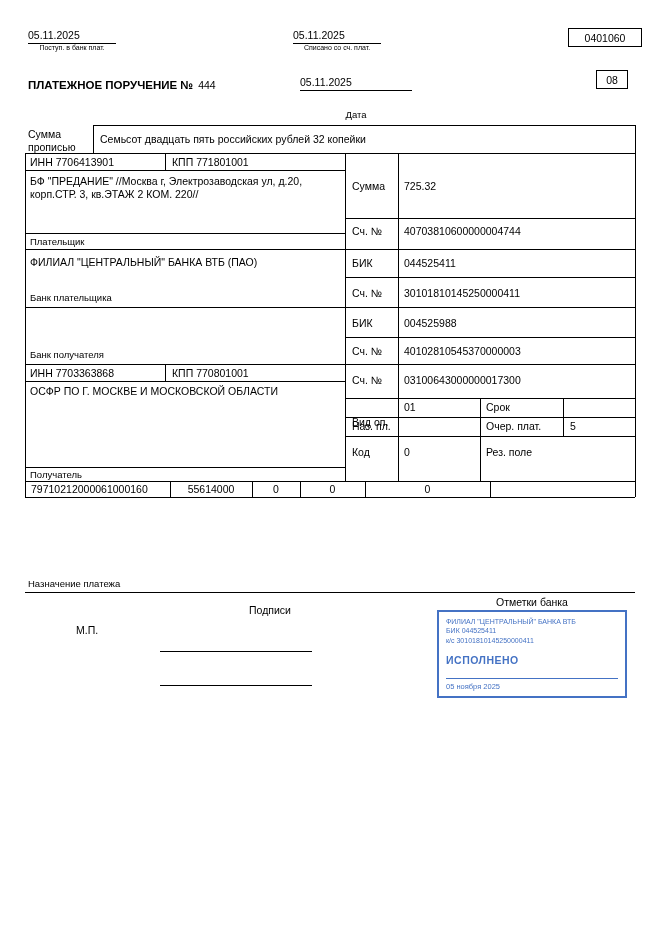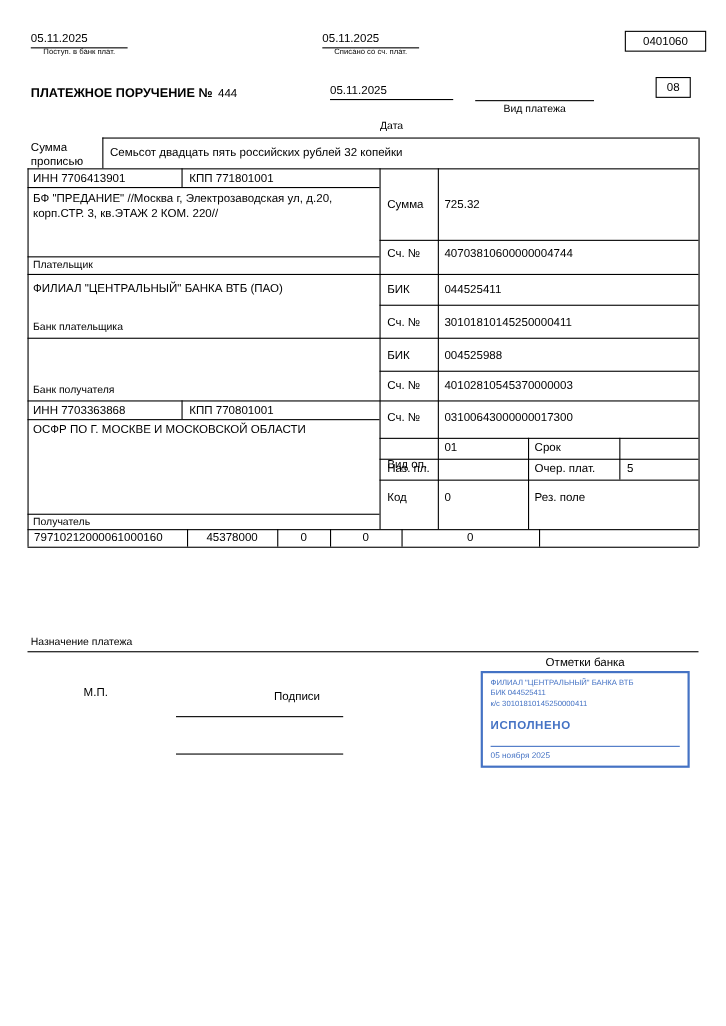--- a/index.html
+++ b/index.html
@@ -40,24 +40,20 @@
     <span>0401060</span>
   </div>
 
   <div class="abs" style="left:28px;top:79px;display:flex;gap:5px;align-items:baseline">
     <span class="b" style="font-size:11.5px">ПЛАТЕЖНОЕ ПОРУЧЕНИЕ №</span>
     <span class="t">444</span>
   </div>
   <div class="abs" style="left:300px;top:76px;width:112px">
     <div class="dateblock">05.11.2025</div>
     <div class="cap ctr" style="margin-top:18px">Дата</div>
-  </div>
-  <div class="abs" style="left:432px;top:76px;width:108px">
-    <div style="height:15px;border-bottom:1px solid #000"></div>
-    <div class="cap ctr" style="margin-top:2px">Вид платежа</div>
   </div>
   <div class="abs box" style="left:596px;top:70px;width:30px;height:17px">
     <span>08</span>
   </div>
 
   <div class="hl" style="left:93px;top:125px;width:542px"></div>
   <div class="hl" style="left:25px;top:153px;width:610px"></div>
   <div class="hl" style="left:25px;top:170px;width:320px"></div>
   <div class="hl" style="left:25px;top:233px;width:320px"></div>
   <div class="hl" style="left:25px;top:249px;width:610px"></div>
@@ -128,29 +124,29 @@
   <div class="abs t" style="left:352px;top:420px">Наз. пл.</div>
   <div class="abs t" style="left:404px;top:420px"></div>
   <div class="abs t" style="left:486px;top:420px">Очер. плат.</div>
   <div class="abs t" style="left:570px;top:420px">5</div>
   <div class="abs t" style="left:352px;top:446px">Код</div>
   <div class="abs t" style="left:404px;top:446px">0</div>
   <div class="abs t" style="left:486px;top:446px">Рез. поле</div>
   <div class="abs cap" style="left:30px;top:469px">Получатель</div>
 
   <div class="kbk" style="left:31px;width:139px">79710212000061000160</div>
-  <div class="kbk ctr" style="left:170px;width:82px">45378000</div>
+  <div class="kbk ctr" style="left:170px;width:82px">55614000</div>
   <div class="kbk ctr" style="left:252px;width:48px">0</div>
   <div class="kbk ctr" style="left:300px;width:65px">0</div>
   <div class="kbk ctr" style="left:365px;width:125px">0</div>
   <div class="kbk ctr" style="left:490px;width:145px"></div>
 
   <div class="abs cap" style="left:28px;top:578px">Назначение платежа</div>
 
-  <div class="abs t ctr" style="left:195px;top:627px;width:150px">Подписи</div>
+  <div class="abs t ctr" style="left:195px;top:604px;width:150px">Подписи</div>
   <div class="abs t ctr" style="left:437px;top:596px;width:190px">Отметки банка</div>
   <div class="abs t" style="left:76px;top:624px">М.П.</div>
   <div class="hl" style="left:160px;top:651px;width:152px"></div>
   <div class="hl" style="left:160px;top:685px;width:152px"></div>
 
   <div class="stamp">
     <div class="s7">ФИЛИАЛ "ЦЕНТРАЛЬНЫЙ" БАНКА ВТБ</div>
     <div class="s7">БИК 044525411</div>
     <div class="s7">к/с 30101810145250000411</div>
     <div class="status">ИСПОЛНЕНО</div>

